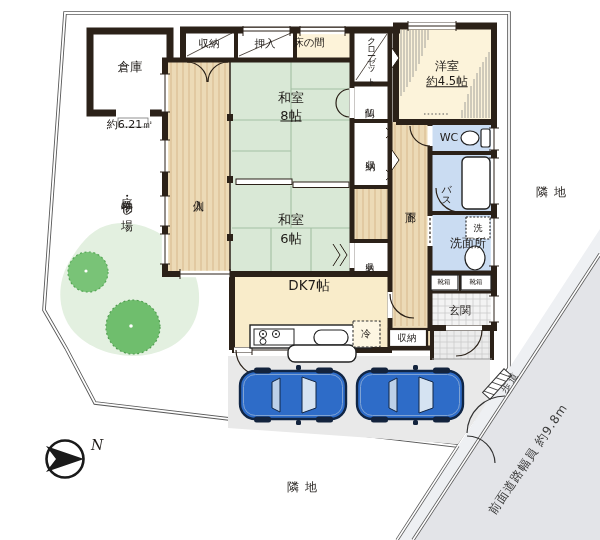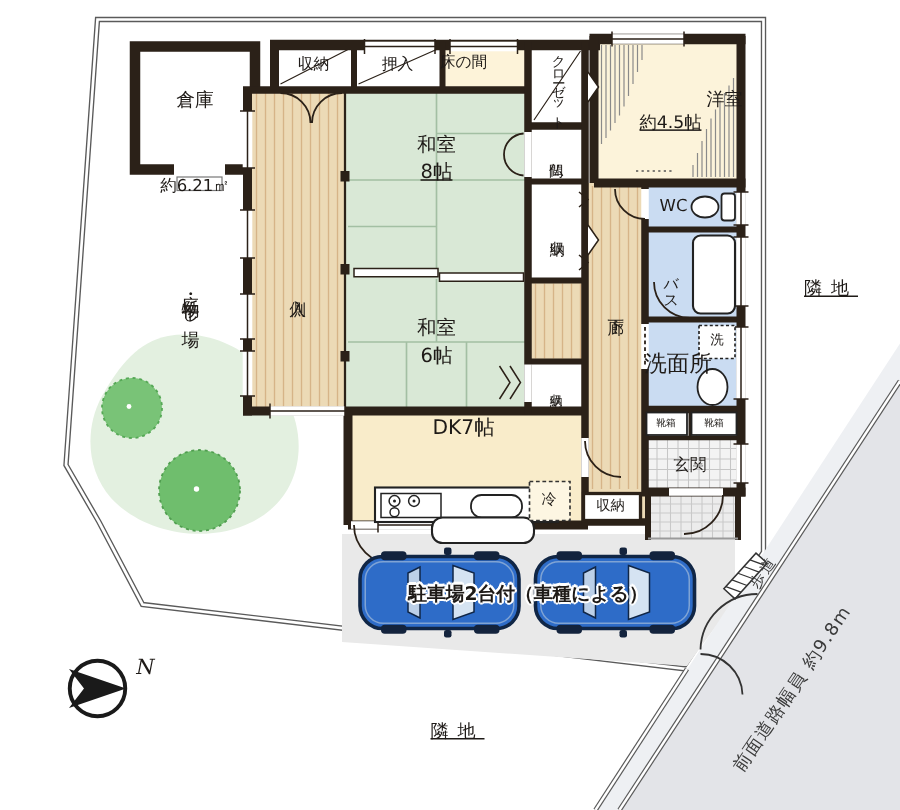--- a/index.html
+++ b/index.html
@@ -7,21 +7,21 @@
         font-family:"DejaVu Sans","Liberation Sans",sans-serif;}
   #plan svg{position:absolute;left:0;top:0;}
   .lbl{position:absolute;transform:translate(-50%,-50%);white-space:nowrap;
        color:#1e1a17;line-height:1;z-index:5;}
   .v{writing-mode:vertical-rl;text-orientation:upright;letter-spacing:1px;}
   .rot{transform:translate(-50%,-50%) rotate(-56deg);color:#3a3a3a;}
   .halo{font-weight:700;
         text-shadow:-1px -1px 0 #fff,1px -1px 0 #fff,-1px 1px 0 #fff,1px 1px 0 #fff,
                     0 -1.5px 0 #fff,0 1.5px 0 #fff,-1.5px 0 0 #fff,1.5px 0 0 #fff;}
   .north{font-style:italic;font-family:"DejaVu Serif","Liberation Serif",serif;}
-  .sp{letter-spacing:6px;text-decoration:underline;}
+  .sp{letter-spacing:6px;}
 </style>
 </head>
 <body>
 
 <div id="plan">
 <svg width="600" height="540" viewBox="0 0 600 540">
 
   <defs>
     <g id="car">
       <rect x="0" y="0" width="106" height="48" rx="15" fill="#2e6cc8" stroke="#102646" stroke-width="2.4"></rect>
@@ -248,41 +248,40 @@
     <polygon points="84,459 46,446 56,459 46,472" fill="#1a1a1a"></polygon>
   </g>
 </svg>
 
   <div class="lbl" style="left:130px;top:67px;font-size:12.5px;">倉庫</div>
   <div class="lbl" style="left:130px;top:84px;font-size:11px;margin-top:40px;">約6.21㎡</div>
   <div class="lbl" style="left:209px;top:43px;font-size:10.5px;">収納</div>
   <div class="lbl" style="left:265px;top:43px;font-size:10.5px;">押入</div>
   <div class="lbl" style="left:309px;top:43px;font-size:10.5px;font-family:Liberation Mono, monospace;">床の間</div>
   <div class="lbl v" style="left:371px;top:56px;font-size:9px;letter-spacing:0;">クローゼット</div>
-  <div class="lbl" style="left:447px;top:66px;font-size:12px;margin-left:36px;">洋室</div>
+  <div class="lbl" style="left:447px;top:66px;font-size:12px;">洋室</div>
   <div class="lbl" style="left:447px;top:82px;font-size:11.5px;text-decoration:underline;">約4.5帖</div>
   <div class="lbl v" style="left:370px;top:102px;font-size:9.5px;">仏間</div>
   <div class="lbl" style="left:291px;top:97px;font-size:13px;">和室</div>
   <div class="lbl" style="left:291px;top:115px;font-size:13px;text-decoration:underline;">8帖</div>
   <div class="lbl v" style="left:198px;top:192px;font-size:11px;">入側</div>
   <div class="lbl v" style="left:370px;top:153px;font-size:10px;">収納</div>
   <div class="lbl v" style="left:410px;top:204px;font-size:11px;">廊下</div>
   <div class="lbl" style="left:449px;top:137px;font-size:11px;">WC</div>
   <div class="lbl v" style="left:446px;top:190px;font-size:10px;">バス</div>
   <div class="lbl" style="left:478px;top:228px;font-size:9px;">洗</div>
-  <div class="lbl" style="left:452px;top:243px;font-size:15px;">洗面所</div>
+  <div class="lbl" style="left:468px;top:243px;font-size:12px;">洗面所</div>
   <div class="lbl" style="left:291px;top:219px;font-size:13px;">和室</div>
   <div class="lbl" style="left:291px;top:238px;font-size:13px;">6帖</div>
   <div class="lbl v" style="left:370px;top:257px;font-size:8.5px;">収納</div>
   <div class="lbl" style="left:444px;top:282px;font-size:6.5px;">靴箱</div>
   <div class="lbl" style="left:476px;top:282px;font-size:6.5px;">靴箱</div>
   <div class="lbl" style="left:460px;top:310px;font-size:11px;">玄関</div>
   <div class="lbl" style="left:407px;top:338px;font-size:9.5px;">収納</div>
   <div class="lbl" style="left:309px;top:286px;font-size:13.5px;">DK7帖</div>
   <div class="lbl" style="left:366px;top:334px;font-size:10px;">冷</div>
   <div class="lbl v" style="left:127px;top:200px;font-size:12px;letter-spacing:2px;">庭・物干し場</div>
   <div class="lbl sp" style="left:554px;top:192px;font-size:12px;">隣地</div>
   <div class="lbl sp" style="left:305px;top:487px;font-size:12px;">隣地</div>
-  <div class="lbl halo" style="left:352px;top:396px;font-size:12.5px;">駐車場2台付（車種による）</div>
   <div class="lbl rot" style="left:510px;top:382px;font-size:10px;letter-spacing:2px;">歩道</div>
   <div class="lbl rot" style="left:528px;top:459px;font-size:12px;letter-spacing:1px;">前面道路幅員 約9.8m</div>
   <div class="lbl north" style="left:97px;top:445px;font-size:14px;">N</div>
 </div>
 
 </body></html>

